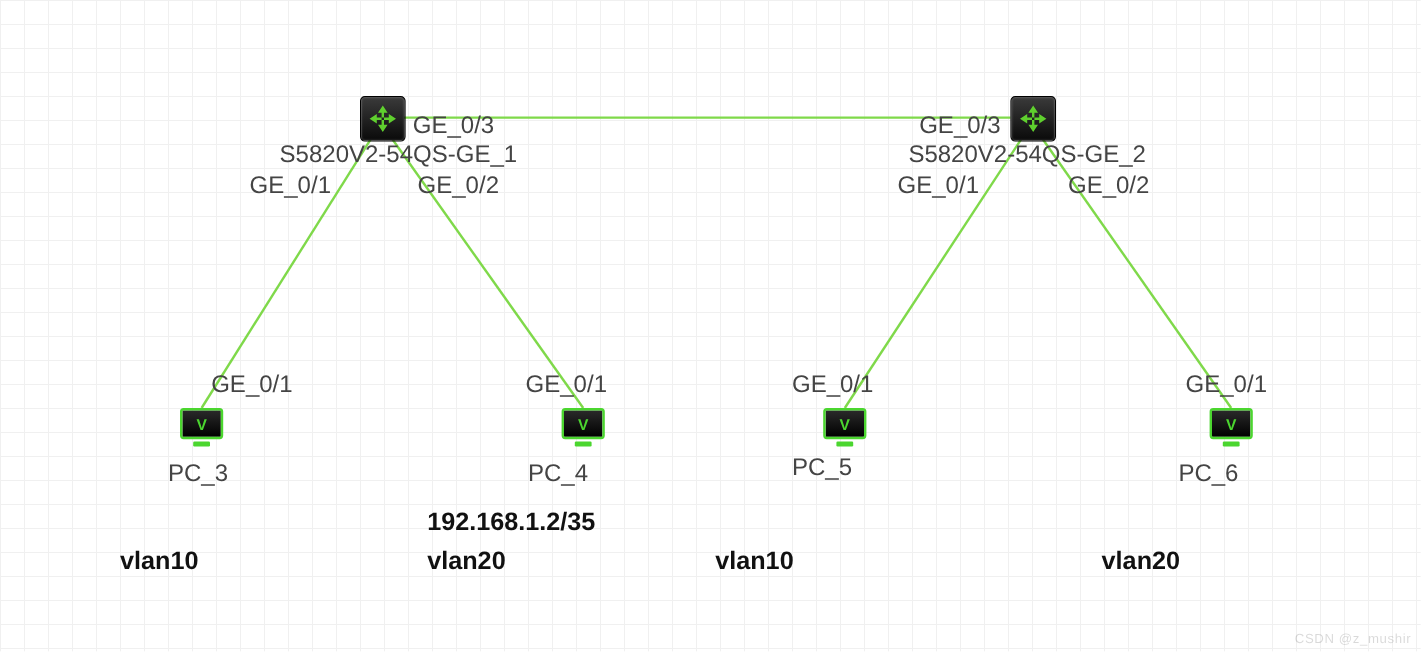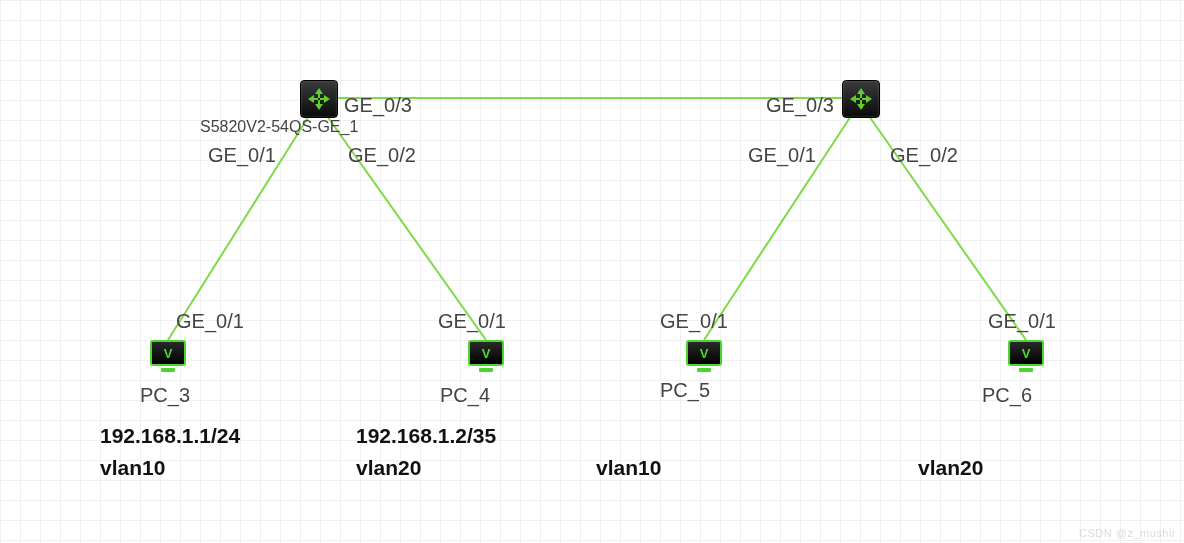--- a/index.html
+++ b/index.html
@@ -70,22 +70,23 @@
     margin-top: 2px;
     border-radius: 1px;
   }
   .label {
     position: absolute;
     font-size: 20px;
     color: #444;
     white-space: nowrap;
   }
   .device-name {
-    font-size: 16px;
+    font-size: 20px;
     color: #444;
+    padding-left: 33px;
   }
   .info {
     position: absolute;
     font-size: 21px;
     font-weight: bold;
     color: #111;
     white-space: nowrap;
     line-height: 1.5;
   }
   .watermark {
@@ -137,34 +138,35 @@
       <svg width="26" height="26" viewBox="0 0 26 26">
         <g fill="#5fcf2e">
           <polygon points="13,2 9,8 12,8 12,12 14,12 14,8 17,8"></polygon>
           <polygon points="13,24 9,18 12,18 12,14 14,14 14,18 17,18"></polygon>
           <polygon points="2,13 8,9 8,12 12,12 12,14 8,14 8,17"></polygon>
           <polygon points="24,13 18,9 18,12 14,12 14,14 18,14 18,17"></polygon>
         </g>
       </svg>
     </div>
   </div>
+  <div class="label device-name" style="left:724px; top:118px">S5820V2-54QS-GE_2</div>
   <div class="label" style="left:766px; top:94px">GE_0/3</div>
   <div class="label" style="left:748px; top:144px">GE_0/1</div>
   <div class="label" style="left:890px; top:144px">GE_0/2</div>
 
   <div class="label" style="left:176px; top:310px">GE_0/1</div>
   <div class="node" style="left:150px; top:340px">
     <div class="pc-icon">
       <div class="pc-screen">V</div>
       <div class="pc-stand"></div>
     </div>
   </div>
   <div class="label" style="left:140px; top:384px">PC_3</div>
   <div class="info" style="left:100px; top:420px">
-    <span>192.168.1.1/24</span><br>
+    <br>
     <span>vlan10</span>
   </div>
 
   <div class="label" style="left:438px; top:310px">GE_0/1</div>
   <div class="node" style="left:468px; top:340px">
     <div class="pc-icon">
       <div class="pc-screen">V</div>
       <div class="pc-stand"></div>
     </div>
   </div>

